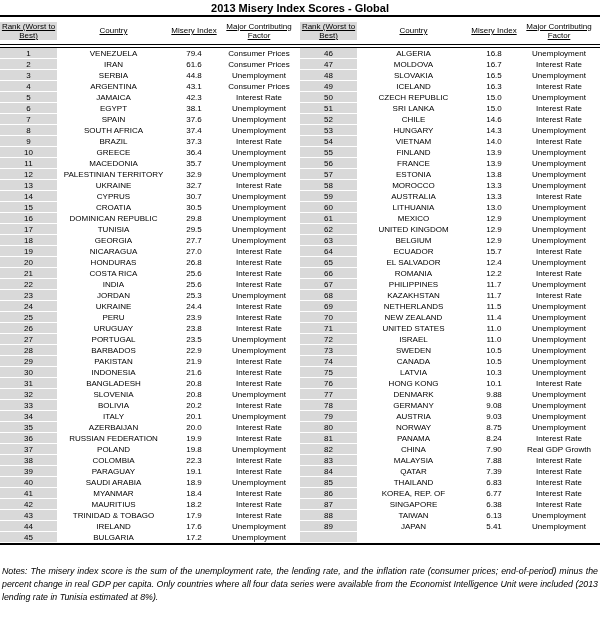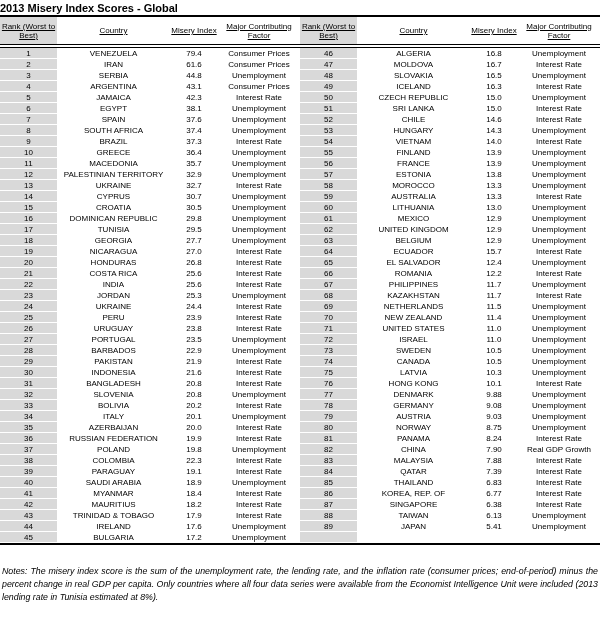--- a/index.html
+++ b/index.html
@@ -2,28 +2,28 @@
 <html><head>
 <meta charset="utf-8">
 <style>
   html,body { margin:0; padding:0; background:#ffffff; }
   .sheet {
     width:600px; height:620px; background:#ffffff; color:#000;
     font-family:"Liberation Sans","DejaVu Sans",sans-serif;
     overflow:hidden; box-sizing:border-box; position:relative;
   }
   .title {
-    font-size:11px; font-weight:bold; text-align:left;
+    font-size:11px; font-weight:bold; text-align:center;
     height:14px; line-height:14px; padding-top:1px;
   }
   .rule-thick { height:0; border-top:2px solid #000; }
   .rule-double { height:2px; border-top:1px solid #000; border-bottom:1px solid #000; }
 
   .header-band { display:flex; height:27px; }
-  .hhalf { display:flex; width:300px; }
+  .hhalf { display:flex; width:300px;align-items:center; }
   .hcell {
     font-size:8px; line-height:9px; text-align:center;
     display:flex; align-items:center; justify-content:center;
     box-sizing:border-box; overflow:hidden;
   }
   .hcell .ul { text-decoration:underline; }
 
   .w-rank    { width:57px; }
   .w-country { width:113px; }
   .w-index   { width:48px; }

